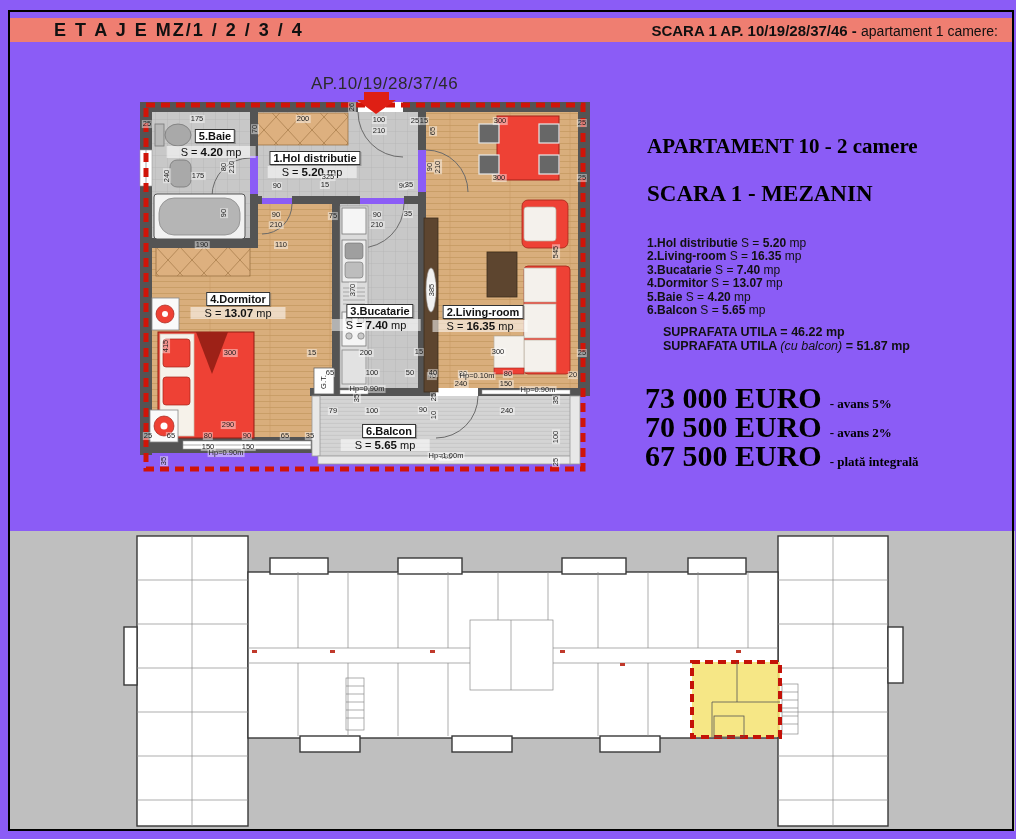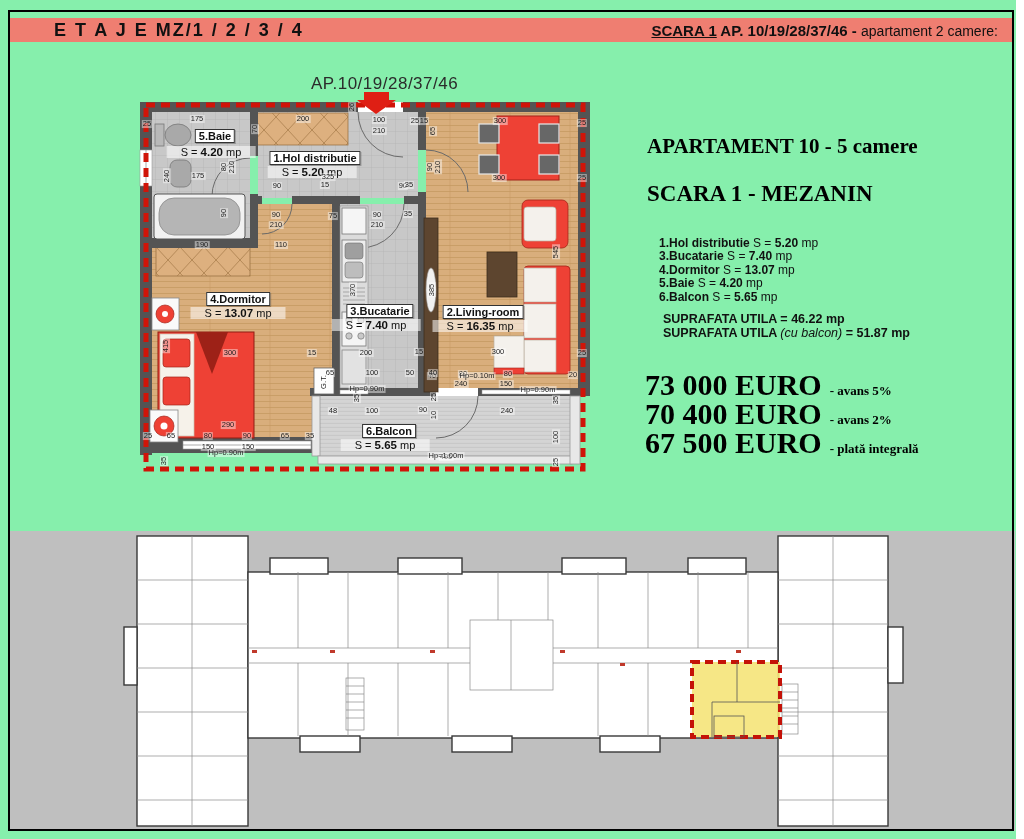--- a/index.html
+++ b/index.html
@@ -1,43 +1,43 @@
 <!DOCTYPE html>
 <html><head>
 <meta charset="utf-8">
 <style>
   html,body{margin:0;padding:0;background:#fff;}
-  #page{position:relative;width:1016px;height:839px;background:#86efac;overflow:hidden;
+  #page{position:relative;width:1016px;height:839px;background:#8b5cf6;overflow:hidden;
         font-family:"Liberation Sans",sans-serif;}
   .abs{position:absolute;}
   
   #frame{left:8px;top:10px;width:1006px;height:821px;border:2px solid #000;box-sizing:border-box;pointer-events:none;}
   
   #topbar{left:10px;top:18px;width:1002px;height:24px;background:#ef7e71;display:flex;align-items:center;justify-content:space-between;padding:0 14px 0 44px;box-sizing:border-box;}
   #topbar .lt{font-weight:bold;font-size:18px;letter-spacing:2px;color:#111;}
   #topbar .rt{font-size:14px;color:#111;white-space:nowrap;}
   #topbar .rt b{font-size:15px;}
-  #topbar .rt .und{text-decoration:underline;text-align:center;}
+  #topbar .rt .und{text-align:center;}
   
   #plan-title{left:311px;top:74px;font-size:17px;color:#2b2b2b;letter-spacing:.5px;}
   
   .dim{position:absolute;font-size:7.5px;line-height:1.05;color:#1d1d1d;transform:translate(-50%,-50%);
        white-space:nowrap;background:rgba(255,255,255,.45);padding:0 1px;}
   .dim.rot{transform:translate(-50%,-50%) rotate(-90deg);}
   
   .rlabel{position:absolute;transform:translate(-50%,-50%);font-weight:bold;font-size:11px;color:#111;
           background:#fff;border:1px solid #333;padding:0 3px;white-space:nowrap;box-shadow:1px 1px 0 rgba(0,0,0,.25);}
   .rarea{position:absolute;transform:translate(-50%,-50%);font-size:11px;color:#111;white-space:nowrap;
          background:rgba(255,255,255,.55);padding:0 14px;}
   .rarea b{font-size:11.5px;}
   
   #panel{left:645px;top:120px;width:360px;}
   #panel .t1{font-family:"Liberation Serif",serif;font-weight:bold;font-size:21px;color:#000;margin:14px 0 0 2px;}
   #panel .t2{font-family:"Liberation Serif",serif;font-weight:bold;font-size:23px;color:#000;margin:22px 0 0 2px;}
-  #room-list{margin:30px 0 0 14px;}
+  #room-list{margin:30px 0 0 2px;}
   #room-list .ri{font-size:12px;color:#111;line-height:13.4px;}
   #room-list .ri b.nm{font-size:12px;}
   #totals{margin:8px 0 0 18px;}
   #totals .tl{font-size:12.5px;font-weight:bold;color:#111;line-height:14px;}
   #totals .tl i{font-weight:normal;font-style:italic;}
   #prices{margin:28px 0 8px 0;}
   #prices .pr{display:flex;align-items:baseline;gap:8px;height:29px;}
   #prices .amt{font-family:"Liberation Serif",serif;font-weight:bold;font-size:30px;color:#000;white-space:nowrap;}
   #prices .nt{font-family:"Liberation Serif",serif;font-weight:bold;font-size:13px;color:#000;white-space:nowrap;}
   svg{position:absolute;left:0;top:0;}
@@ -235,21 +235,21 @@
       <rect x="692" y="662" width="88" height="75" fill="#f5e57c" fill-opacity="0.92" stroke="#c41208" stroke-width="4" stroke-dasharray="8 5"></rect>
       <g stroke="#555" stroke-width="0.8" fill="none">
         <path d="M737 662 V702 M712 702 H780 M712 702 V737"></path>
         <rect x="714" y="716" width="30" height="21"></rect>
       </g>
     </g>
   </svg>
 
   <div class="abs" id="topbar">
     <span class="lt">E T A J E   MZ/1 / 2 / 3 / 4</span>
-    <span class="rt"><b><span class="und">SCARA 1</span><span> AP. 10/19/28/37/46 - </span></b><span>apartament 2 camere:</span></span>
+    <span class="rt"><b><span class="und">SCARA 1</span><span> AP. 10/19/28/37/46 - </span></b><span>apartament 1 camere:</span></span>
   </div>
 
   <div class="abs" id="plan-title">AP.10/19/28/37/46</div>
 
   <div id="plan-room-labels">
       <div class="rlabel" style="left: 215px; top: 136px;">5.Baie</div>
       <div class="rarea" style="left: 211px; top: 152px;">S = <b>4.20</b> mp</div>
       <div class="rlabel" style="left: 315px; top: 158px;">1.Hol distributie</div>
       <div class="rarea" style="left: 312px; top: 172px;">S = <b>5.20</b> mp</div>
       <div class="rlabel" style="left: 238px; top: 299px;">4.Dormitor</div>
@@ -324,55 +324,56 @@
       <span class="dim" style="left: 171px; top: 436px;">65</span>
       <span class="dim" style="left: 208px; top: 436px;">80</span>
       <span class="dim" style="left: 247px; top: 436px;">90</span>
       <span class="dim" style="left: 285px; top: 436px;">65</span>
       <span class="dim" style="left: 310px; top: 436px;">35</span>
       <span class="dim" style="left: 208px; top: 447px;">150</span>
       <span class="dim" style="left: 248px; top: 447px;">150</span>
       <span class="dim" style="left: 226px; top: 453px;">Hp=0.90m</span>
       <span class="dim" style="left: 148px; top: 436px;">25</span>
       <span class="dim rot" style="left: 164px; top: 461px;">35</span>
-      <span class="dim" style="left: 333px; top: 411px;">48</span>
+      <span class="dim" style="left: 333px; top: 411px;">79</span>
       <span class="dim" style="left: 372px; top: 411px;">100</span>
       <span class="dim" style="left: 423px; top: 410px;">90</span>
       <span class="dim rot" style="left: 434px; top: 415px;">10</span>
       <span class="dim" style="left: 507px; top: 411px;">240</span>
       <span class="dim" style="left: 446px; top: 437px; margin-top: 20px;">495</span>
       <span class="dim" style="left: 446px; top: 456px;">Hp=1.00m</span>
       <span class="dim rot" style="left: 556px; top: 437px;">100</span>
       <span class="dim rot" style="left: 556px; top: 400px;">35</span>
       <span class="dim rot" style="left: 556px; top: 462px;">25</span>
       <span class="dim rot" style="left: 357px; top: 398px;">35</span>
       <span class="dim rot" style="left: 434px; top: 397px;">25</span>
     </div>
 
   <div class="abs" id="panel">
-    <div class="t1">APARTAMENT 10 - 5 camere</div>
+    <div class="t1">APARTAMENT 10 - 2 camere</div>
     <div class="t2">SCARA 1 - MEZANIN</div>
     <div id="room-list">
         <div class="ri"><b class="nm">1.Hol distributie</b> S = <b>5.20</b> mp</div>
+        <div class="ri"><b class="nm">2.Living-room</b> S = <b>16.35</b> mp</div>
         <div class="ri"><b class="nm">3.Bucatarie</b> S = <b>7.40</b> mp</div>
         <div class="ri"><b class="nm">4.Dormitor</b> S = <b>13.07</b> mp</div>
         <div class="ri"><b class="nm">5.Baie</b> S = <b>4.20</b> mp</div>
         <div class="ri"><b class="nm">6.Balcon</b> S = <b>5.65</b> mp</div>
       </div>
     <div id="totals">
         <div class="tl">SUPRAFATA UTILA = 46.22 mp</div>
         <div class="tl">SUPRAFATA UTILA <i>(cu balcon)</i> = 51.87 mp</div>
       </div>
     <div id="prices">
         <div class="pr">
           <span class="amt">73 000 EURO</span>
           <span class="nt">- avans 5%</span>
         </div>
         <div class="pr">
-          <span class="amt">70 400 EURO</span>
+          <span class="amt">70 500 EURO</span>
           <span class="nt">- avans 2%</span>
         </div>
         <div class="pr">
           <span class="amt">67 500 EURO</span>
           <span class="nt">- plată integrală</span>
         </div>
       </div>
   </div>
 
   <div class="abs" id="frame"></div>

